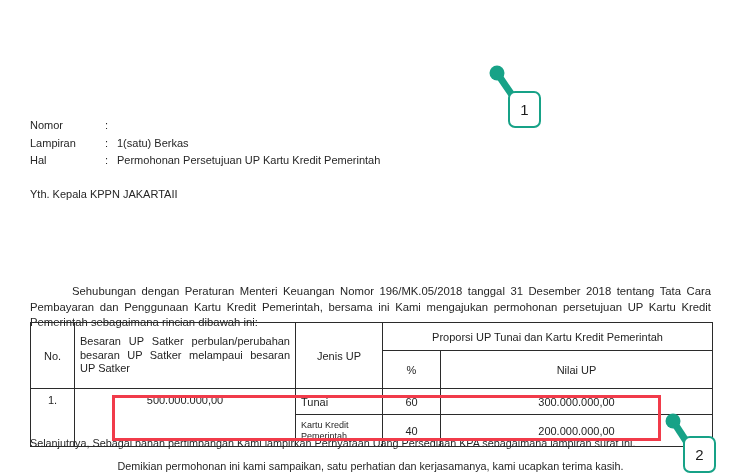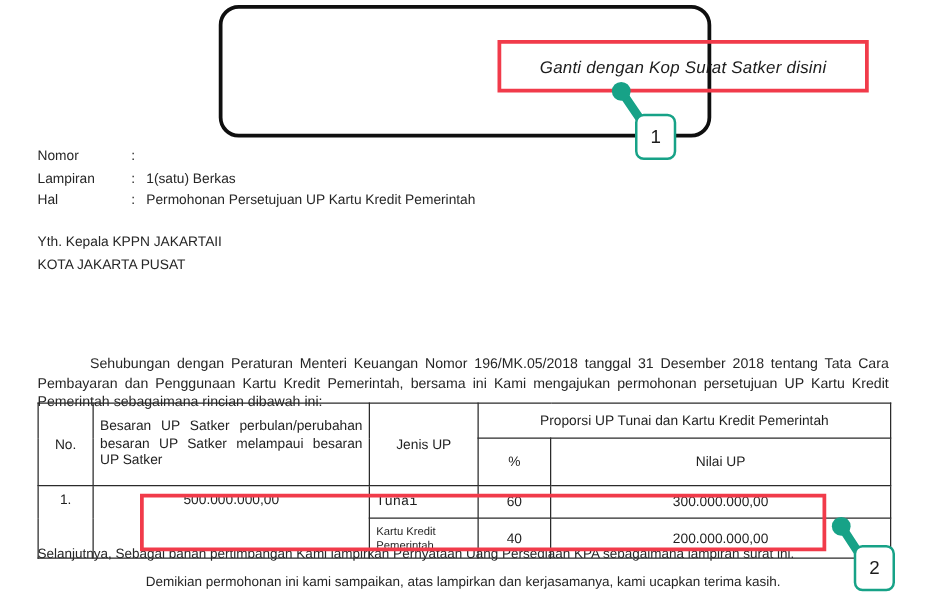--- a/index.html
+++ b/index.html
@@ -67,42 +67,37 @@
     border:1.2px solid var(--line);
     padding:5px 5px;box-sizing:border-box;
     overflow:hidden;
   }
   .c{text-align:center;vertical-align:middle;}
   .hdr-besaran{text-align:justify;vertical-align:middle;line-height:13.5px;padding:2px 6px;}
   .row-h1{height:28px;}
   .row-h2{height:38px;}
   .row-b{height:26px;}
   .cell-top{vertical-align:top;text-align:center;padding-top:4px;}
-  .cell-jenis{text-align:left;vertical-align:middle;font-family:Liberation Mono, monospace;}
+  .cell-jenis{text-align:left;vertical-align:middle;}
   .cell-jenis-small{text-align:left;vertical-align:middle;font-size:9px;line-height:10.5px;}
   
   .table-red{
     position:absolute;left:112px;top:395px;width:549px;height:46px;
     border:3px solid var(--red);box-sizing:border-box;z-index:5;
     background:transparent;
   }
   
   .closing1{position:absolute;left:30px;top:437px;width:681px;font-size:10.8px;}
   .closing2{position:absolute;left:30px;top:459.5px;width:681px;font-size:10.8px;text-align:center;}
 </style>
 </head>
 <body>
 
 <div class="page">
 
-  <div class="kop-box">
-    <div class="kop-red">
-      <span class="kop-text">Ganti dengan Kop Surat Satker disini</span>
-    </div>
-  </div>
 
   <svg class="callout-svg" style="left:486px;top:62px;" width="42" height="42" viewBox="0 0 42 42">
     <line class="stick" x1="11" y1="11" x2="28" y2="36"></line>
     <circle class="dot" cx="11" cy="11" r="7.5"></circle>
   </svg>
   <div class="callout-box" id="callout1-box">
     <span>1</span>
   </div>
 
   <div class="meta">
@@ -118,21 +113,20 @@
     </div>
     <div class="meta-row">
       <span class="meta-label">Hal</span>
       <span class="meta-colon">:</span>
       <span class="meta-value">Permohonan Persetujuan UP Kartu Kredit Pemerintah</span>
     </div>
   </div>
 
   <div class="recipient">
     <div>Yth. Kepala KPPN JAKARTAII</div>
-    <div>KOTA JAKARTA PUSAT</div>
   </div>
 
   <div class="para">Sehubungan dengan Peraturan Menteri Keuangan Nomor 196/MK.05/2018 tanggal 31 Desember 2018 tentang Tata Cara Pembayaran dan Penggunaan Kartu Kredit Pemerintah, bersama ini Kami mengajukan permohonan persetujuan UP Kartu Kredit Pemerintah sebagaimana rincian dibawah ini:</div>
 
   <table class="up-table">
     <colgroup>
       <col style="width:44px">
         <col style="width:221px">
         <col style="width:87px">
       <col style="width:58px">
@@ -168,15 +162,15 @@
 
   <svg class="callout-svg" style="left:663px;top:411px;" width="42" height="42" viewBox="0 0 42 42">
     <line class="stick" x1="10" y1="10" x2="25" y2="33"></line>
     <circle class="dot" cx="10" cy="10" r="7.5"></circle>
   </svg>
   <div class="callout-box" id="callout2-box">
     <span>2</span>
   </div>
 
   <div class="closing1">Selanjutnya, Sebagai bahan pertimbangan Kami lampirkan Pernyataan Uang Persediaan KPA sebagaimana lampiran surat ini.</div>
-  <div class="closing2">Demikian permohonan ini kami sampaikan, atas lampirkan dan kerjasamanya, kami ucapkan terima kasih.</div>
+  <div class="closing2">Demikian permohonan ini kami sampaikan, satu perhatian dan kerjasamanya, kami ucapkan terima kasih.</div>
 
 </div>
 
 </body></html>

